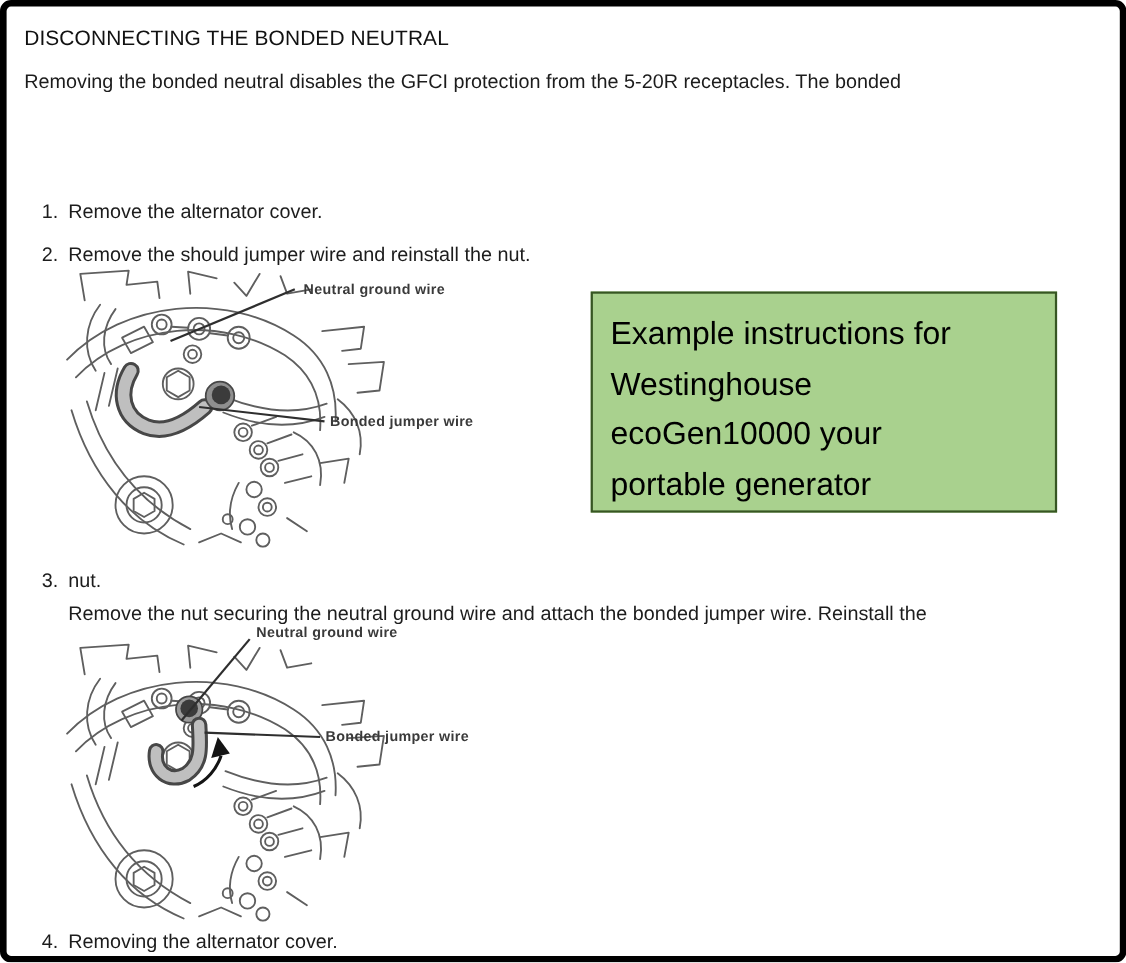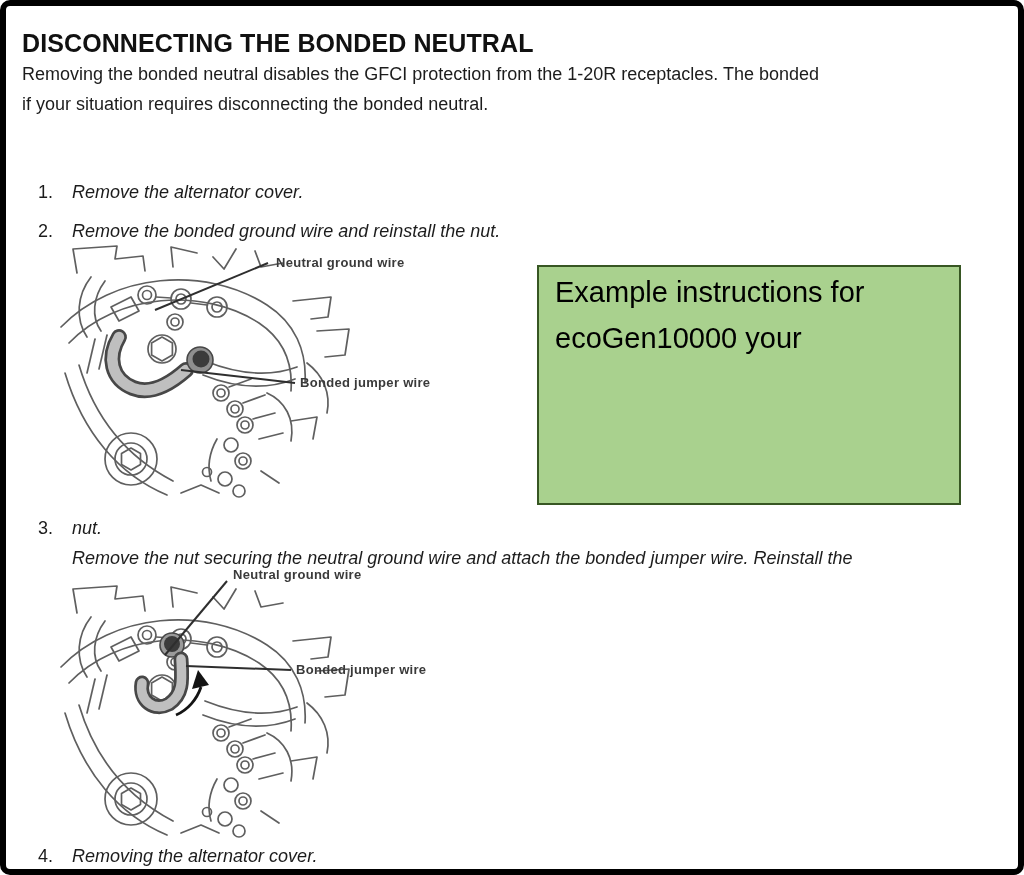--- a/index.html
+++ b/index.html
@@ -1,27 +1,27 @@
 <!DOCTYPE html>
 <html><head>
 <meta charset="utf-8">
 <style>
   html,body{margin:0;padding:0;background:#fff;}
   .canvas{position:relative;width:1024px;height:875px;background:#fff;
           font-family:"Liberation Sans",sans-serif;color:#1c1c1c;overflow:hidden;}
   .frame{position:absolute;inset:0;border:6px solid #000;border-radius:10px;pointer-events:none;}
-  .heading{position:absolute;left:22px;top:12px;font-size:25px;font-weight:700;color:#111;letter-spacing:.1px;}
+  .heading{position:absolute;left:22px;top:12px;font-size:19px;font-weight:400;color:#111;letter-spacing:.1px;}
   .intro{position:absolute;left:22px;top:60px;width:990px;font-size:18px;line-height:29.5px;}
   .step{position:absolute;font-size:18px;line-height:30px;}
   .step .num{position:absolute;left:0;top:0;}
-  .step .lines{margin-left:34px;width:912px;font-style:italic;}
+  .step .lines{margin-left:24px;width:912px;}
   .figure{position:absolute;}
   .dlabel{font:700 13px "Liberation Sans",sans-serif;fill:#3a3a3a;letter-spacing:.3px;}
-  .callout{position:absolute;left:537px;top:265px;width:424px;height:240px;box-sizing:border-box;
-           background:#a9d18e;border:2px solid #375623;padding:3px 16px;}
+  .callout{position:absolute;left:537px;top:265px;width:424px;height:201px;box-sizing:border-box;
+           background:#a9d18e;border:2px solid #375623;padding:15px 16px;}
   .callout .cline{font-size:29px;line-height:45.5px;color:#000;}
 </style>
 </head>
 <body>
 
 <svg width="0" height="0" style="position:absolute" aria-hidden="true">
   <defs>
     <g id="genbase" stroke="#5f5f5f" fill="none" stroke-width="1.7" stroke-linecap="round" stroke-linejoin="round">
 
       <path d="M22,30 L18,6 L62,3 L60,16 L88,13 L90,28"></path>
@@ -92,35 +92,34 @@
       <path d="M126,250 L146,242 L164,250"></path>
     </g>
   </defs>
 </svg>
 
 <div class="canvas">
 
   <h1 class="heading">DISCONNECTING THE BONDED NEUTRAL</h1>
 
   <div class="intro">
-    <div>Removing the bonded neutral disables the GFCI protection from the 1-20R receptacles. The bonded</div>
-    <div>if your situation requires disconnecting the bonded neutral.</div>
+    <div>Removing the bonded neutral disables the GFCI protection from the 5-20R receptacles. The bonded</div>
   </div>
 
   <div class="step" style="left:38px;top:177px">
     <span class="num">1.</span>
     <div class="lines">
         <div>Remove the alternator cover.</div>
       </div>
   </div>
 
   <div class="step" style="left:38px;top:216px">
     <span class="num">2.</span>
     <div class="lines">
-        <div>Remove the bonded ground wire and reinstall the nut.</div>
+        <div>Remove the should jumper wire and reinstall the nut.</div>
       </div>
   </div>
 
   <div class="figure" style="left:55px;top:243px;width:450px;height:255px">
     <svg width="450" height="255" viewBox="0 0 450 255">
       <use href="#genbase"></use>
 
       <path d="M64,94 C52,114 56,136 78,145 C96,152 114,142 131,127" stroke="#474747" stroke-width="16" fill="none" stroke-linecap="round"></path>
       <path d="M64,94 C52,114 56,136 78,145 C96,152 114,142 131,127" stroke="#bfbfbf" stroke-width="10.5" fill="none" stroke-linecap="round"></path>
 
@@ -129,21 +128,23 @@
 
       <path d="M213,20 L100,67" stroke="#2e2e2e" stroke-width="2" fill="none"></path>
       <path d="M240,140 L126,127" stroke="#2e2e2e" stroke-width="2" fill="none"></path>
       <text class="dlabel" x="221" y="24">Neutral ground wire</text>
       <text class="dlabel" x="245" y="144">Bonded jumper wire</text>
     </svg>
   </div>
 
   <div class="callout">
     <div class="cline">Example instructions for</div>
+    <div class="cline">Westinghouse</div>
     <div class="cline">ecoGen10000 your</div>
+    <div class="cline">portable generator</div>
   </div>
 
   <div class="step" style="left:38px;top:513px">
     <span class="num">3.</span>
     <div class="lines">
       <div>nut.</div>
       <div>Remove the nut securing the neutral ground wire and attach the bonded jumper wire. Reinstall the</div>
     </div>
   </div>
 

